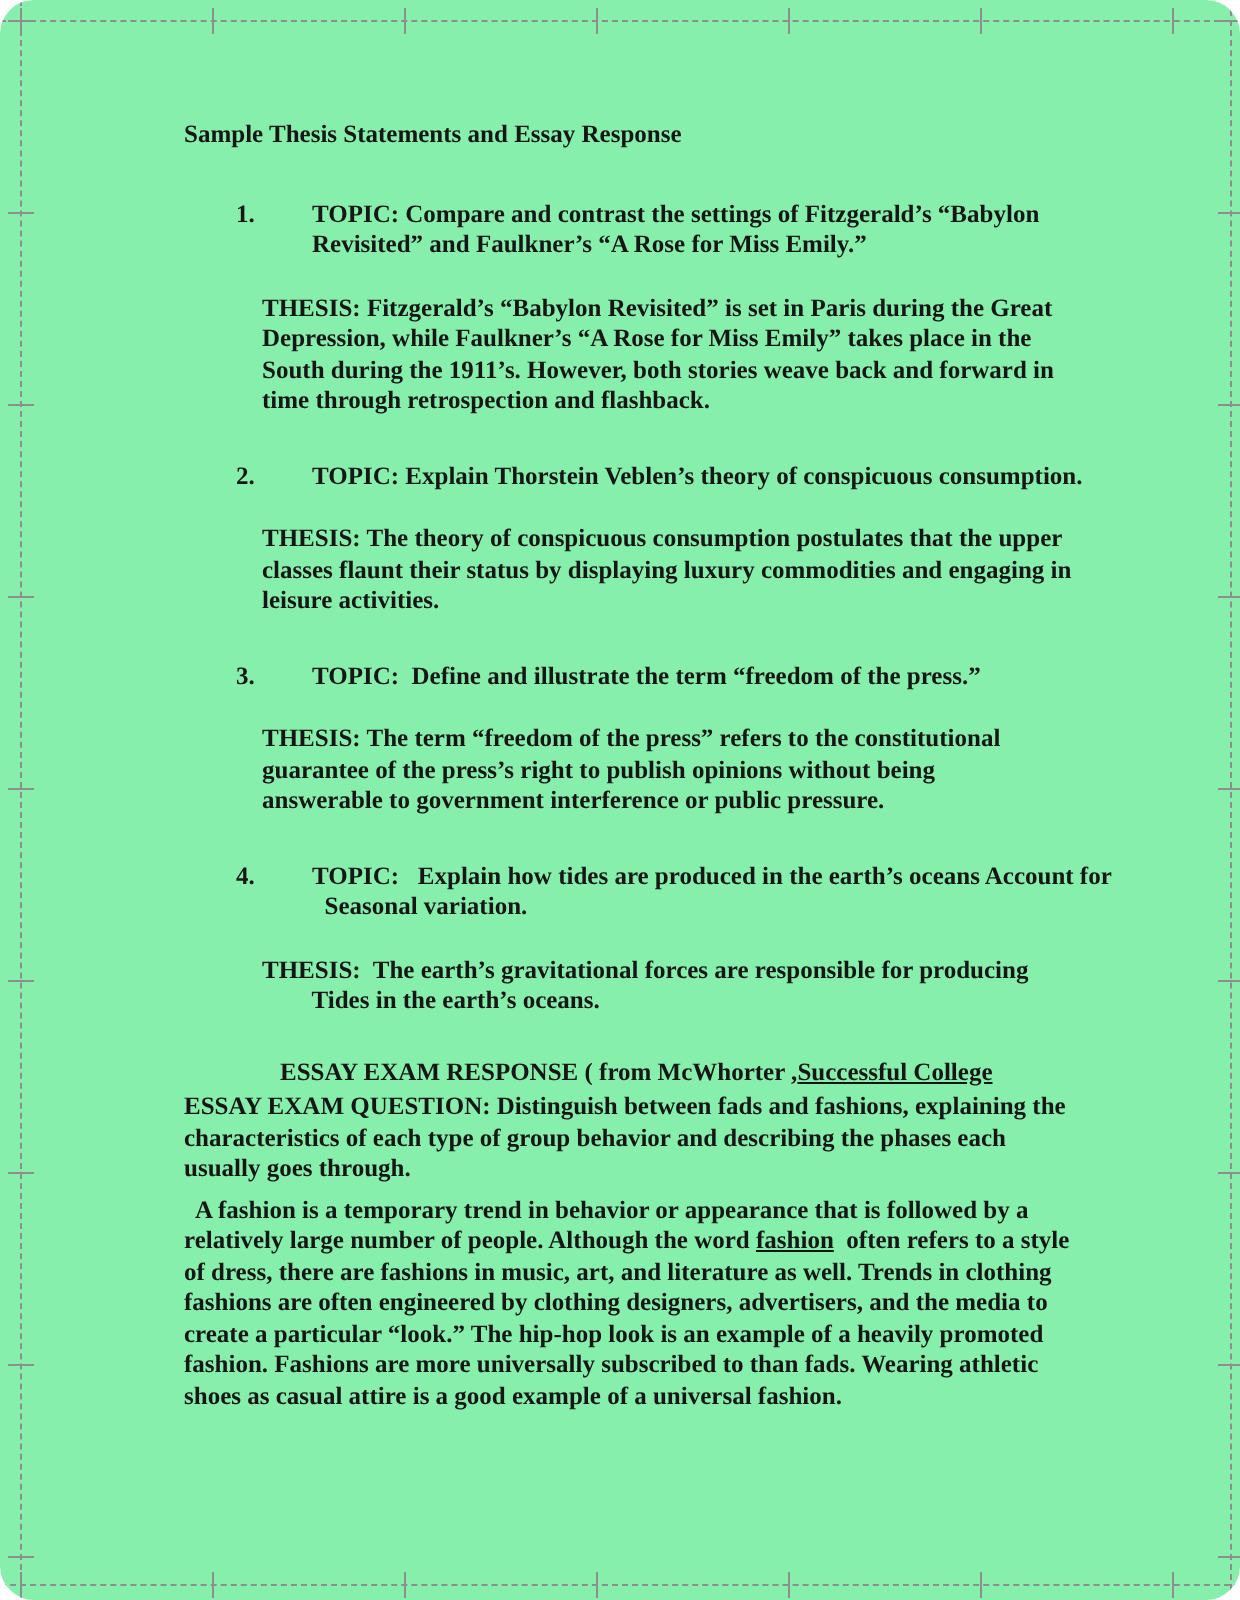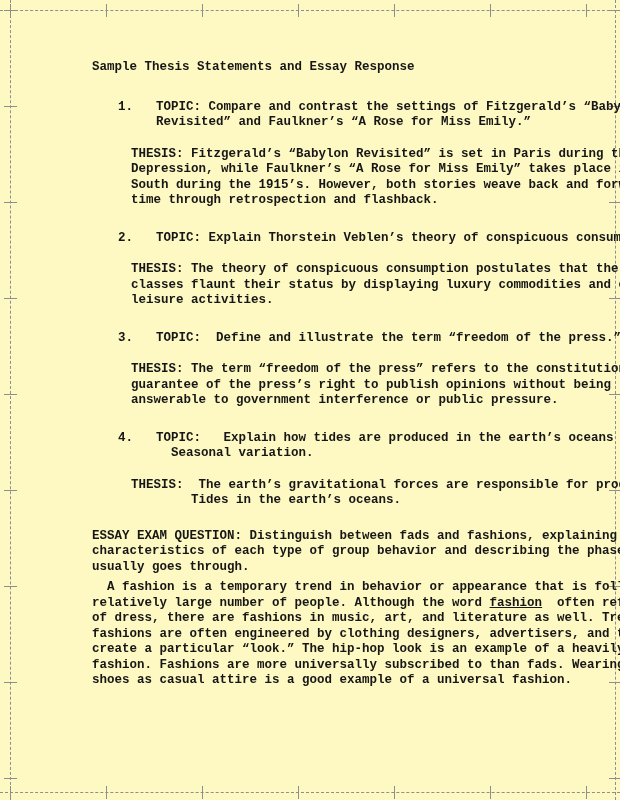--- a/index.html
+++ b/index.html
@@ -1,25 +1,26 @@
 <!DOCTYPE html>
 <html><head>
 <meta charset="utf-8">
 <style>
   html, body { margin: 0; padding: 0; background: #ffffff; }
 
   .page {
     position: relative;
     width: 620px;
     height: 800px;
-    background: #fef9c3;
+    background: #86efac;
     overflow: hidden;
-    font-family: Liberation Mono, monospace;
+    font-family: Liberation Serif, serif;
     font-weight: 700;
     color: #161616;
+    border-radius: 17px;
   }
 
   
   .frame-line { position: absolute; pointer-events: none; }
   .frame-top    { top: 10px;  left: 0; width: 100%;  border-top: 1px dashed #8e8e8e; }
   .frame-bottom { bottom: 7px; left: 0; width: 100%; border-top: 1px dashed #8e8e8e; }
   .frame-left   { left: 10px; top: 0; height: 100%;  border-left: 1px dashed #8e8e8e; }
   .frame-right  { right: 4px; top: 0; height: 100%;  border-left: 1px dashed #8e8e8e; }
 
   .ticks { position: absolute; pointer-events: none; }
@@ -89,21 +90,21 @@
   <div class="content">
 
     <h1 class="title">Sample Thesis Statements and Essay Response</h1>
 
     <div class="item">
       <span class="num">1.</span>
       <p class="topic pre">TOPIC: Compare and contrast the settings of Fitzgerald’s “Babylon
 Revisited” and Faulkner’s “A Rose for Miss Emily.”</p>
       <p class="thesis pre">THESIS: Fitzgerald’s “Babylon Revisited” is set in Paris during the Great
 Depression, while Faulkner’s “A Rose for Miss Emily” takes place in the
-South during the 1915’s. However, both stories weave back and forward in
+South during the 1911’s. However, both stories weave back and forward in
 time through retrospection and flashback.</p>
     </div>
 
     <div class="item">
       <span class="num">2.</span>
       <p class="topic pre">TOPIC: Explain Thorstein Veblen’s theory of conspicuous consumption.</p>
       <p class="thesis pre">THESIS: The theory of conspicuous consumption postulates that the upper
 classes flaunt their status by displaying luxury commodities and engaging in
 leisure activities.</p>
     </div>
@@ -118,20 +119,21 @@
 
     <div class="item">
       <span class="num">4.</span>
       <p class="topic pre">TOPIC:   Explain how tides are produced in the earth’s oceans Account for
   Seasonal variation.</p>
       <p class="thesis pre">THESIS:  The earth’s gravitational forces are responsible for producing
         Tides in the earth’s oceans.</p>
     </div>
 
     <div class="resp-heading">
+      <div class="resp-line1 pre"><span>ESSAY EXAM RESPONSE ( from McWhorter ,</span><span class="u">Successful College</span></div>
     </div>
 
     <p class="question pre">ESSAY EXAM QUESTION: Distinguish between fads and fashions, explaining the
 characteristics of each type of group behavior and describing the phases each
 usually goes through.</p>
 
 
     <p class="para-fashion pre"><span>  A fashion is a temporary trend in behavior or appearance that is followed by a
 relatively large number of people. Although the word </span><span class="u">fashion</span><span>  often refers to a style
 of dress, there are fashions in music, art, and literature as well. Trends in clothing

